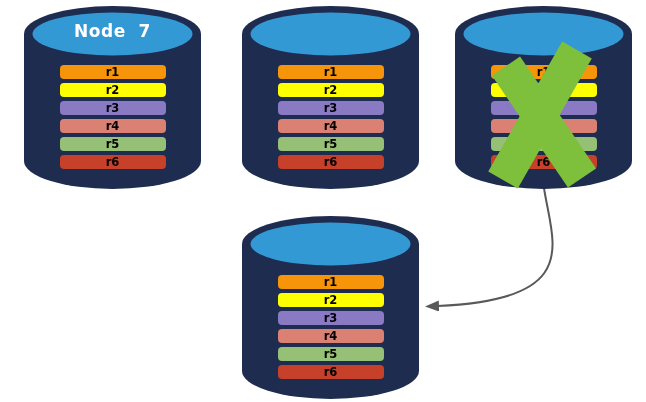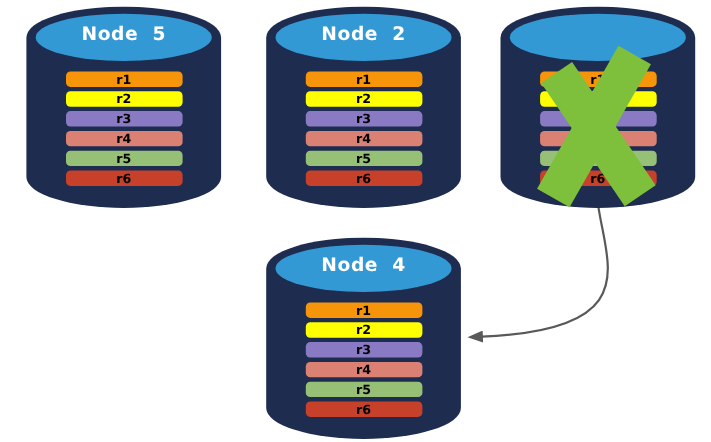--- a/index.html
+++ b/index.html
@@ -43,37 +43,36 @@
       </marker>
     </defs>
     <path d="M544,188 C552,242 584,300 438,306" fill="none" stroke-width="2" class="arrow-stroke" marker-end="url(#arrow-head)"></path>
   </svg>
 
 <div class="node pos-1">
       <svg class="cyl-svg" viewBox="0 0 179 184" preserveAspectRatio="none">
         <path class="cyl-body" d="M1,28 L1,155 A88.5,28 0 0 0 178,155 L178,28 A88.5,28 0 0 0 1,28 Z"></path>
         <ellipse class="cyl-top" cx="89.5" cy="28" rx="80" ry="21.5"></ellipse>
       </svg>
-      <div class="node-title">Node  5</div>
+      <div class="node-title">Node  7</div>
       <div class="node-rows">
         <div class="row-bar" style="background: rgb(247, 149, 10);">r1</div>
         <div class="row-bar" style="background: rgb(255, 255, 0);">r2</div>
         <div class="row-bar" style="background: rgb(138, 122, 196);">r3</div>
         <div class="row-bar" style="background: rgb(219, 129, 115);">r4</div>
         <div class="row-bar" style="background: rgb(151, 192, 119);">r5</div>
         <div class="row-bar" style="background: rgb(198, 64, 42);">r6</div>
       </div>
 
     </div>
     <div class="node pos-2">
       <svg class="cyl-svg" viewBox="0 0 179 184" preserveAspectRatio="none">
         <path class="cyl-body" d="M1,28 L1,155 A88.5,28 0 0 0 178,155 L178,28 A88.5,28 0 0 0 1,28 Z"></path>
         <ellipse class="cyl-top" cx="89.5" cy="28" rx="80" ry="21.5"></ellipse>
       </svg>
-      <div class="node-title">Node  2</div>
       <div class="node-rows">
         <div class="row-bar" style="background: rgb(247, 149, 10);">r1</div>
         <div class="row-bar" style="background: rgb(255, 255, 0);">r2</div>
         <div class="row-bar" style="background: rgb(138, 122, 196);">r3</div>
         <div class="row-bar" style="background: rgb(219, 129, 115);">r4</div>
         <div class="row-bar" style="background: rgb(151, 192, 119);">r5</div>
         <div class="row-bar" style="background: rgb(198, 64, 42);">r6</div>
       </div>
 
     </div>
@@ -93,21 +92,20 @@
       <svg class="x-mark" viewBox="0 0 179 184" preserveAspectRatio="none">
         <line x1="52" y1="60" x2="128" y2="172" stroke-width="34" stroke-linecap="butt"></line>
         <line x1="123" y1="44" x2="49" y2="174" stroke-width="34" stroke-linecap="butt"></line>
       </svg>
     </div>
     <div class="node pos-4">
       <svg class="cyl-svg" viewBox="0 0 179 184" preserveAspectRatio="none">
         <path class="cyl-body" d="M1,28 L1,155 A88.5,28 0 0 0 178,155 L178,28 A88.5,28 0 0 0 1,28 Z"></path>
         <ellipse class="cyl-top" cx="89.5" cy="28" rx="80" ry="21.5"></ellipse>
       </svg>
-      <div class="node-title">Node  4</div>
       <div class="node-rows">
         <div class="row-bar" style="background: rgb(247, 149, 10);">r1</div>
         <div class="row-bar" style="background: rgb(255, 255, 0);">r2</div>
         <div class="row-bar" style="background: rgb(138, 122, 196);">r3</div>
         <div class="row-bar" style="background: rgb(219, 129, 115);">r4</div>
         <div class="row-bar" style="background: rgb(151, 192, 119);">r5</div>
         <div class="row-bar" style="background: rgb(198, 64, 42);">r6</div>
       </div>
 
     </div>

